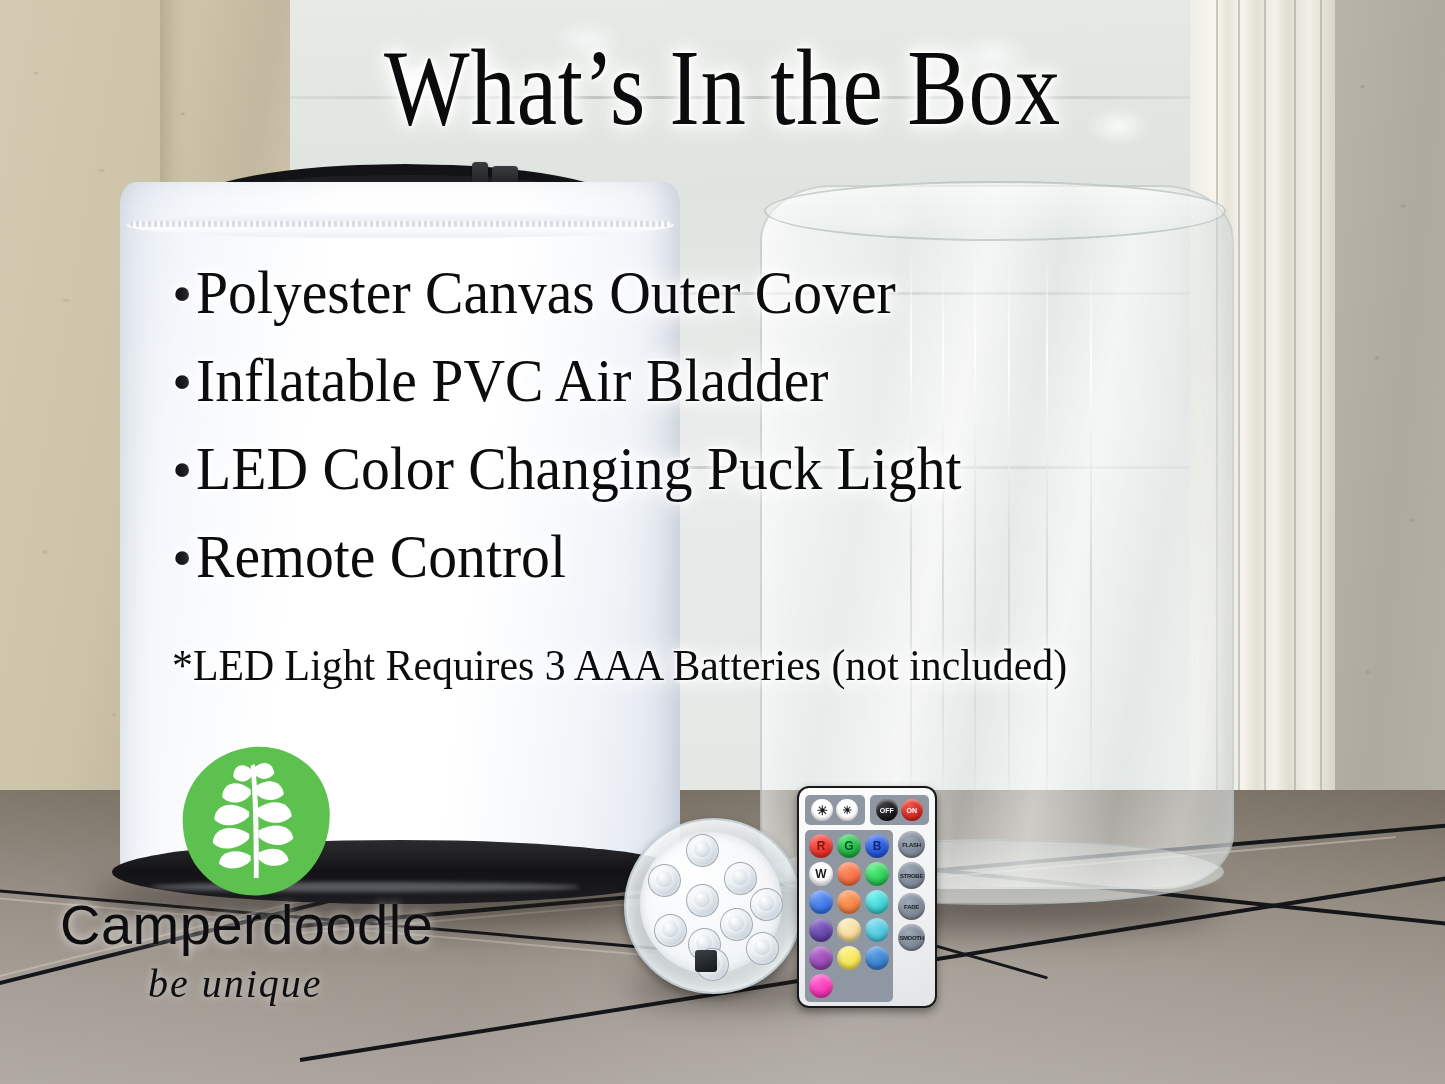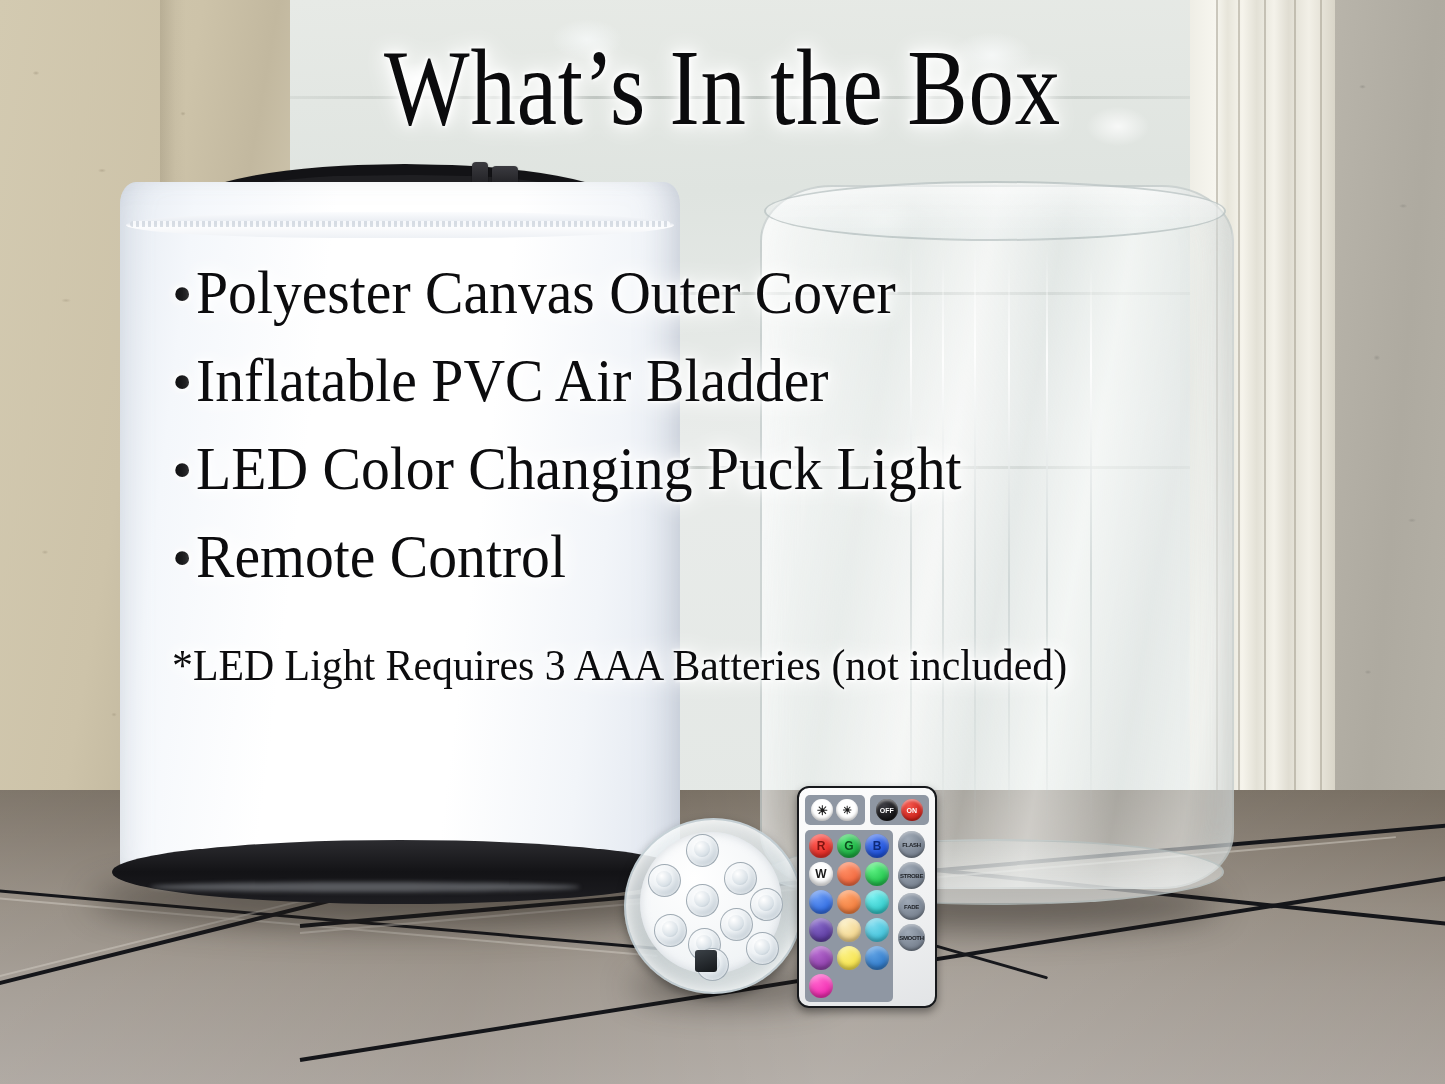--- a/index.html
+++ b/index.html
@@ -379,14 +379,36 @@
       <span class="txt">LED Color Changing Puck Light</span>
     </div>
     <div class="bullet glow">
       <span class="dot">•</span>
       <span class="txt">Remote Control</span>
     </div>
   </div>
 
   <div class="footnote glow">*LED Light Requires 3 AAA Batteries (not included)</div>
 
+  <div class="logo">
+    <div class="logo-circle">
+      <svg viewBox="0 0 100 100" aria-hidden="true">
+        <path d="M50 3 C72 2 95 18 96 44 C97 70 80 95 52 97 C24 99 3 78 3 50 C3 22 26 4 50 3 Z" fill="#5cc14e"></path>
+        <g fill="#ffffff">
+          <path d="M48.5 14 C50.5 28 51.5 50 51 86 L48 86 C48.2 50 47 28 46 15 Z"></path>
+          <path d="M48 16 C55 11 60 13 61 20 C57 25 51 24 48 20 Z"></path>
+          <path d="M47 18 C41 12 35 15 35 22 C39 27 45 25 47 21 Z"></path>
+          <path d="M49 28 C58 22 66 25 67 33 C61 39 52 37 49 32 Z"></path>
+          <path d="M46 30 C37 23 28 26 28 35 C34 41 43 38 46 33 Z"></path>
+          <path d="M50 42 C61 35 71 38 72 47 C65 54 54 51 50 46 Z"></path>
+          <path d="M45 44 C34 36 23 40 23 49 C30 56 41 52 45 47 Z"></path>
+          <path d="M51 56 C62 50 72 53 73 61 C66 68 55 65 51 60 Z"></path>
+          <path d="M45 58 C33 51 22 55 22 64 C29 71 41 66 45 61 Z"></path>
+          <path d="M51 70 C60 65 69 68 70 75 C63 81 54 78 51 74 Z"></path>
+          <path d="M46 72 C36 66 26 70 26 77 C33 83 43 79 46 75 Z"></path>
+        </g>
+      </svg>
+    </div>
+    <div class="logo-name">Camperdoodle</div>
+    <div class="logo-tag">be unique</div>
+  </div>
 
 </div>
 
 </body></html>

